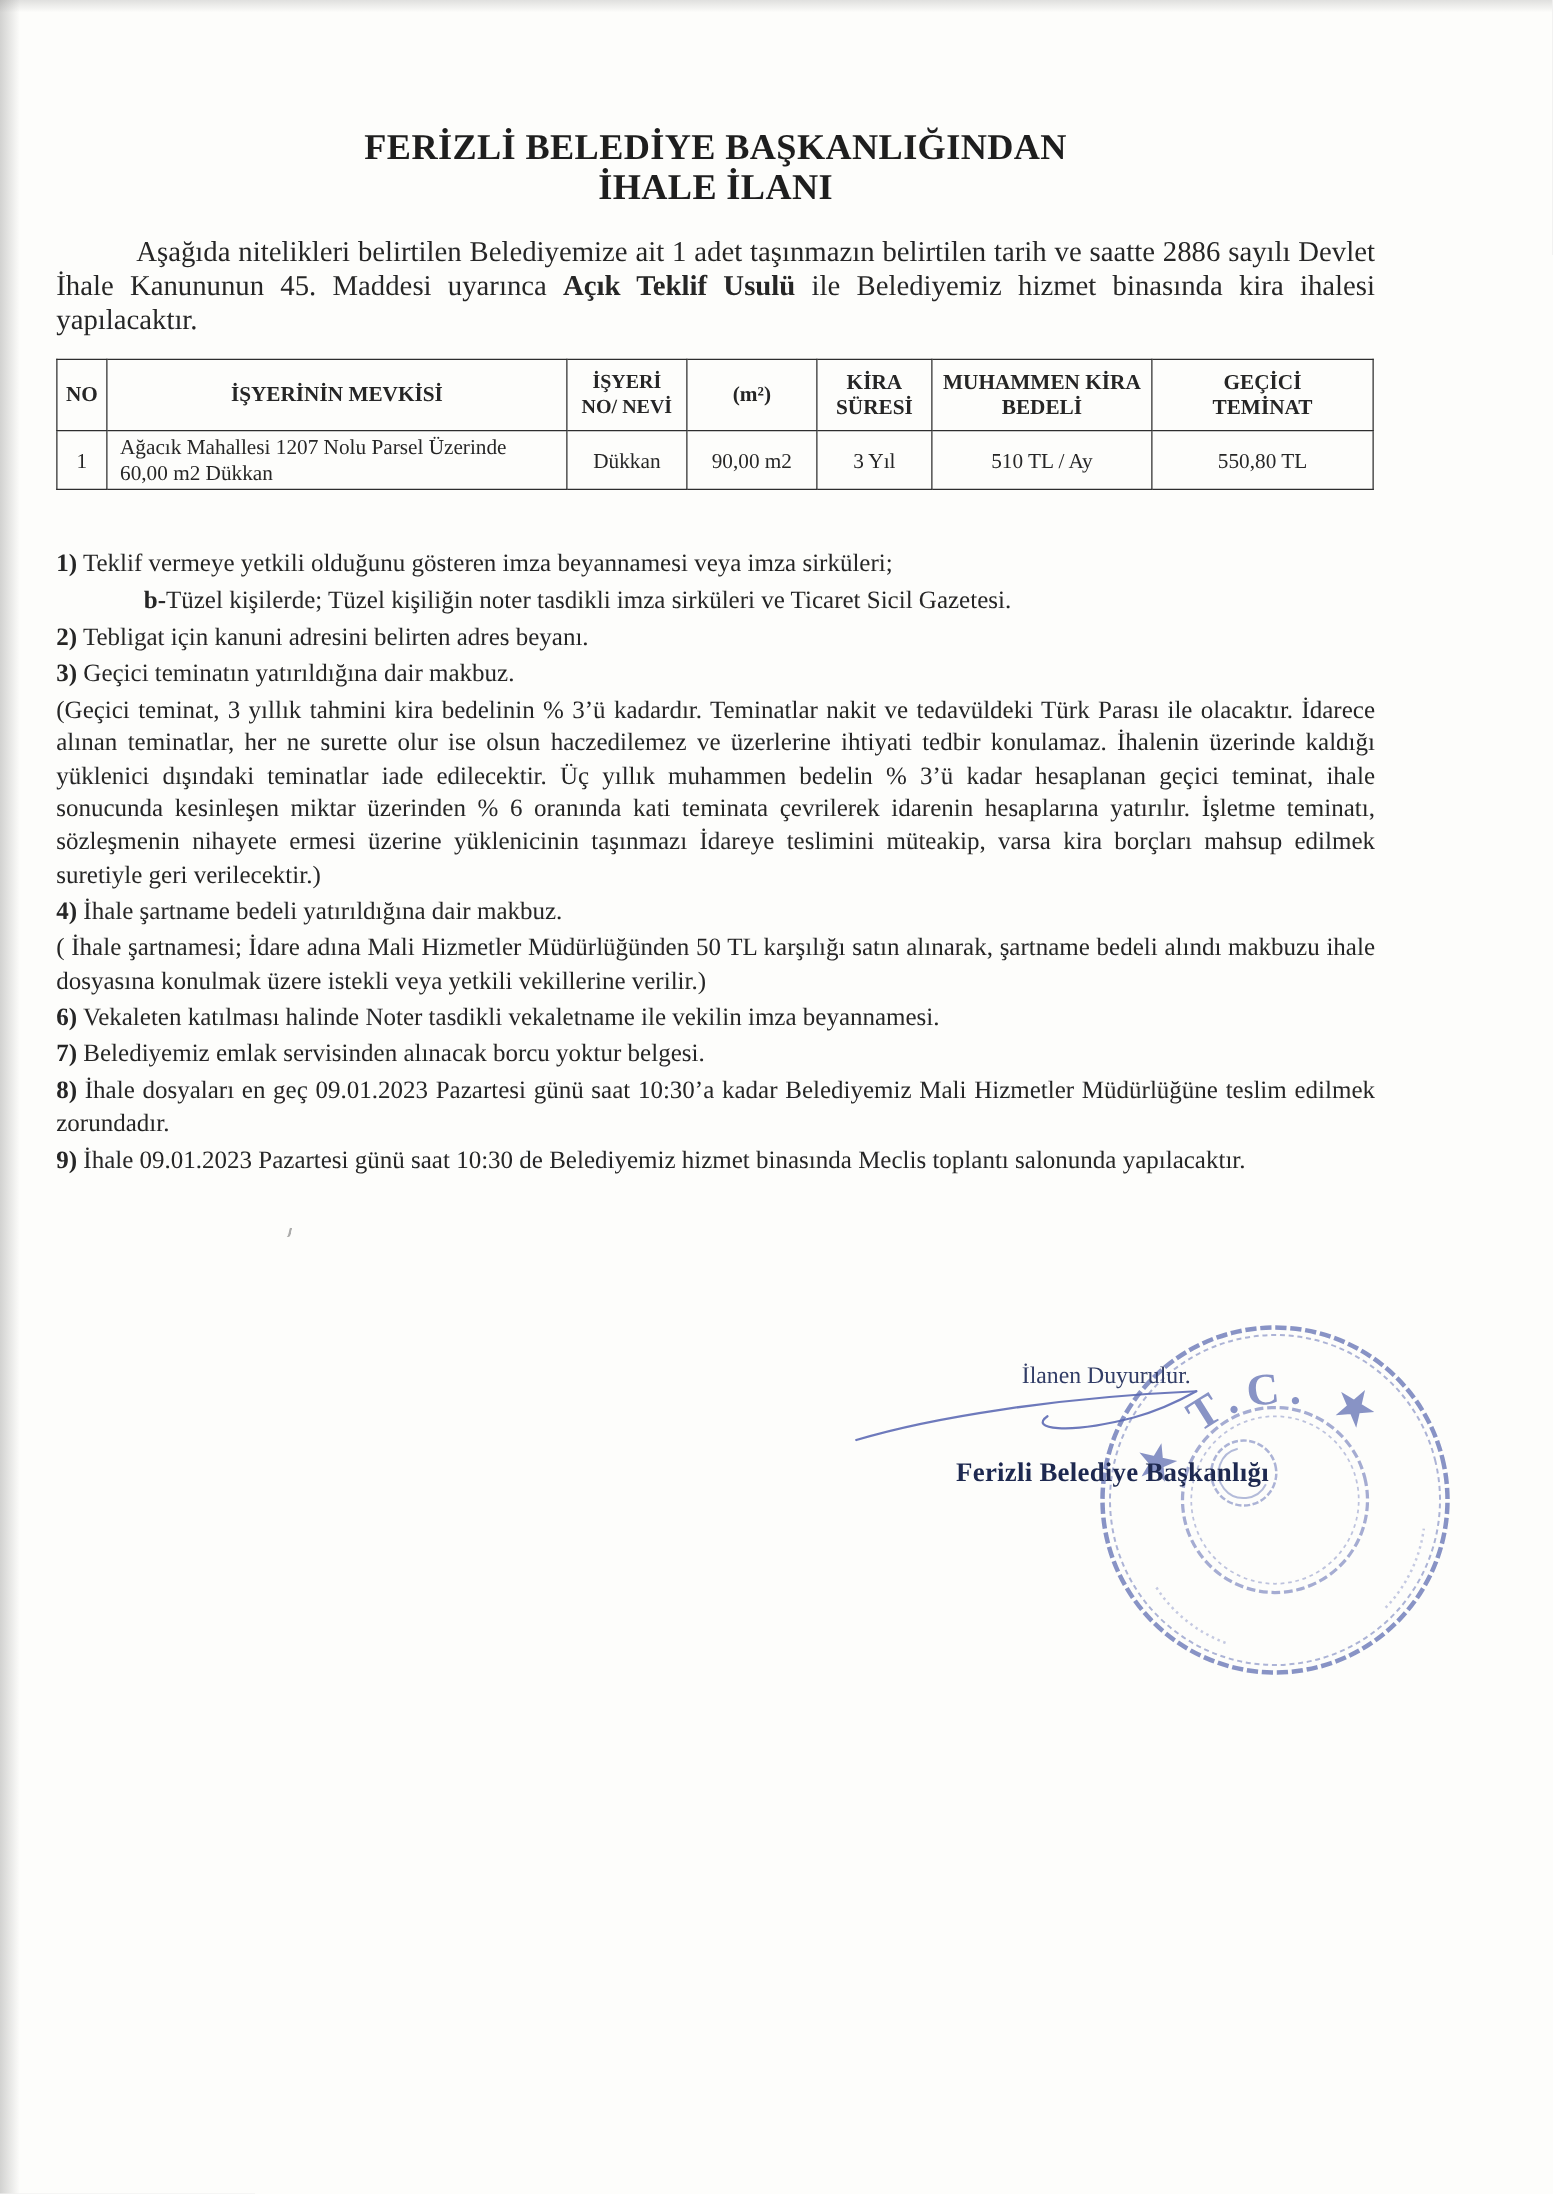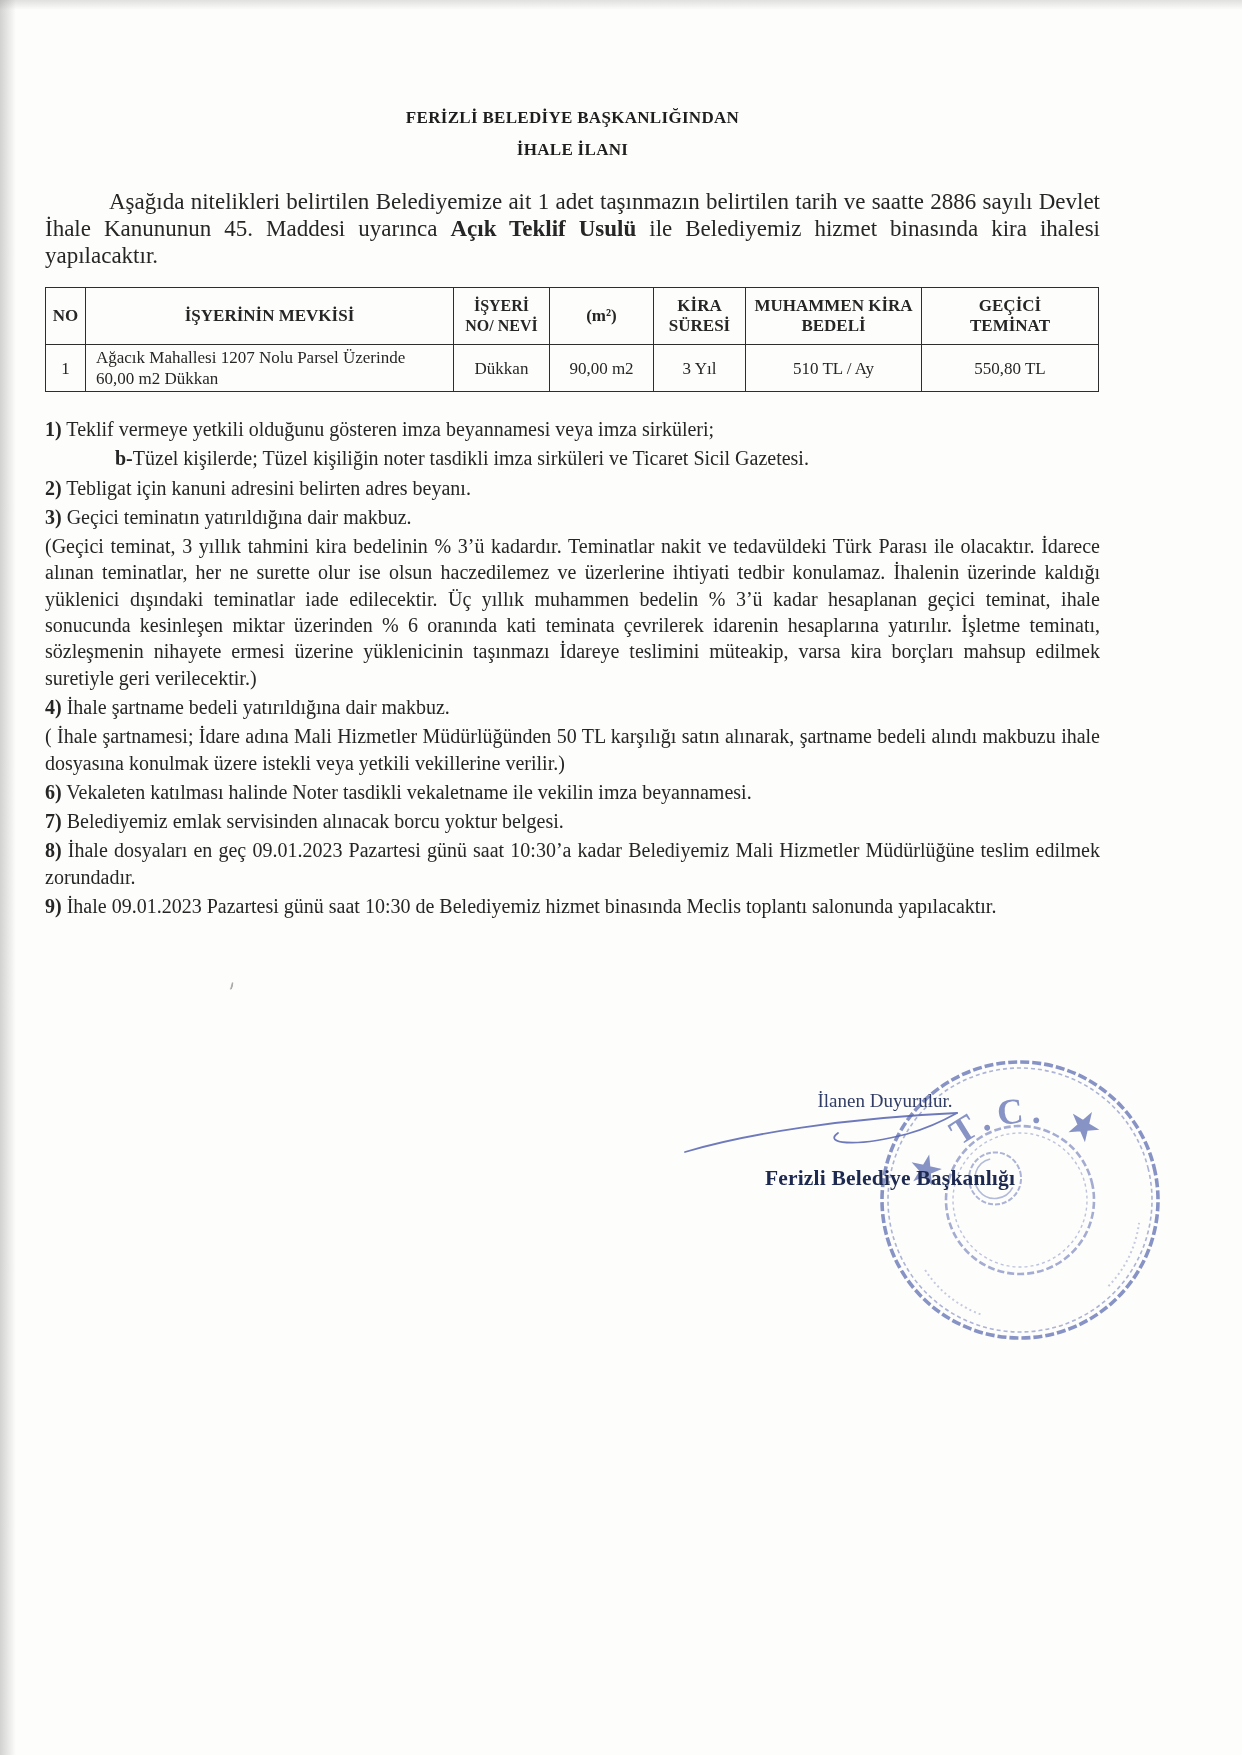--- a/index.html
+++ b/index.html
@@ -8,34 +8,34 @@
   .page {
     position:relative; width:1242px; height:1755px; background:#fdfdfb;
     color:#262626; overflow:hidden;
   }
   .page::before{ content:''; position:absolute; left:0; top:0; bottom:0; width:16px;
     background:linear-gradient(90deg, rgba(110,110,110,.30), rgba(110,110,110,0)); pointer-events:none;}
   .page::after{ content:''; position:absolute; left:0; right:0; top:0; height:10px;
     background:linear-gradient(180deg, rgba(120,120,120,.22), rgba(120,120,120,0)); pointer-events:none;}
   .content { padding:102px 142px 0 45px; }
 
-  .title { text-align:center; font-weight:bold; font-size:17px; line-height:32px; letter-spacing:.3px; color:#1e1e1e; }
+  .title { text-align:center; font-weight:bold; font-size:29px; line-height:32px; letter-spacing:.3px; color:#1e1e1e; }
 
   .intro { margin-top:22px; font-size:23px; line-height:27px; text-align:justify; text-indent:64px; }
 
   table.ihale { margin-top:18px; width:1053px; border-collapse:collapse; table-layout:fixed; }
   table.ihale th, table.ihale td { border:1.5px solid #2e2e2e; }
   table.ihale th { height:57px; font-size:17px; font-weight:bold; text-align:center; vertical-align:middle; line-height:20px; padding:2px 4px; }
   table.ihale th.narrow { padding:2px 38px; }
   table.ihale th.small { font-size:16px;font-family:Liberation Serif, serif; }
   table.ihale td { height:46px; font-size:17px; text-align:center; vertical-align:middle; line-height:21px; padding:2px 4px; }
   table.ihale td.left { text-align:left; padding:2px 8px 2px 10px; }
 
   .cond-heading { margin-top:54px; font-weight:bold; font-size:20.5px; color:#1e1e1e; }
-  .items { margin-top:24px; }
+  .items { margin-top:46px; }
   .items p { font-size:20px; line-height:26.3px; text-align:justify; margin-bottom:3px; }
   .items p.indent { padding-left:70px; text-align:left; }
   .items b { font-weight:bold; }
 
   .stamp { position:absolute; left:875px; top:1055px; transform:rotate(-14deg); opacity:.9; }
   .sig-swoosh { position:absolute; left:675px; top:1100px; }
   .sig-announce { position:absolute; left:735px; top:1090px; width:300px; text-align:center;
     font-size:19px; color:#323d66; z-index:3; }
   .sig-authority { position:absolute; left:690px; top:1166px; width:400px; text-align:center;
     font-size:21.5px; font-weight:bold; color:#1e2950; z-index:3; letter-spacing:.2px; }

